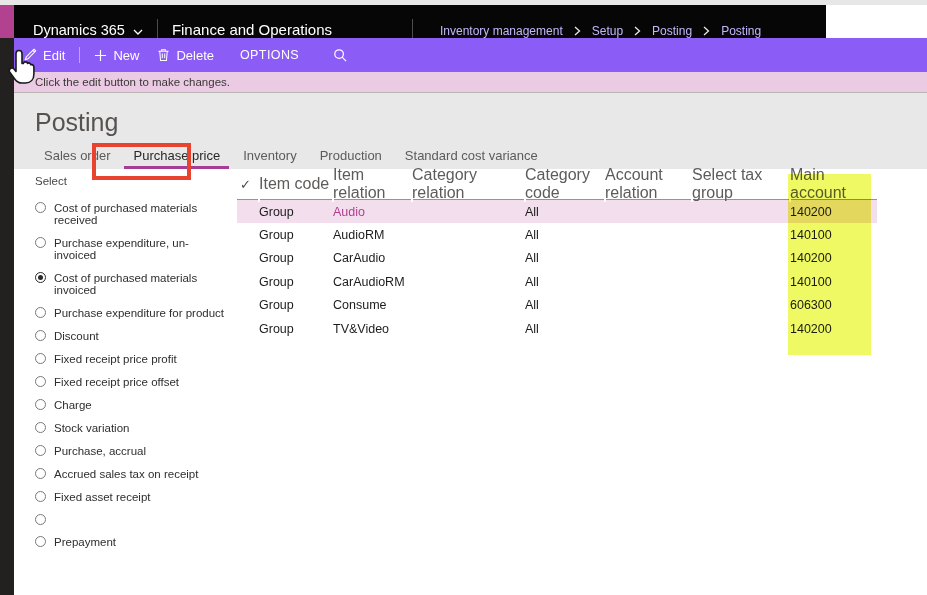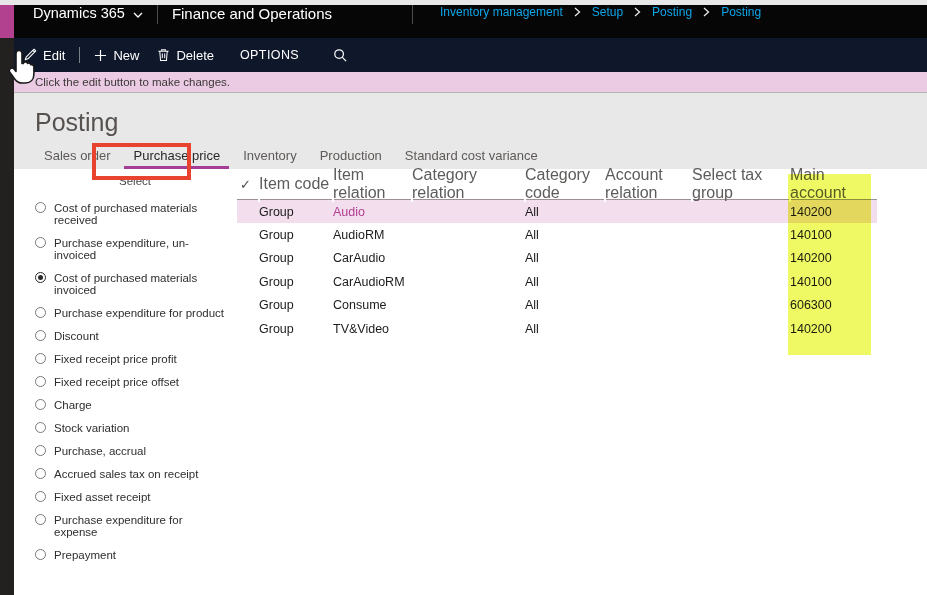--- a/index.html
+++ b/index.html
@@ -4,35 +4,35 @@
 <style>
   * { margin:0; padding:0; box-sizing:border-box; }
   html,body { background:#fff; }
   body { font-family:"Liberation Sans","DejaVu Sans",sans-serif; }
   #app { position:relative; width:927px; height:595px; overflow:hidden; background:#fff; }
 
   
   #top-strip { position:absolute; left:0; top:0; width:927px; height:5px; background:#e8e7e7; }
 
   
-  #topbar { position:absolute; left:0; top:5px; width:927px; height:33px; background:#060606;
-            display:flex; align-items:flex-start; color:#fff; }
+  #topbar { position:absolute; left:0; top:5px; width:826px; height:33px; background:#060606;
+            display:flex; align-items:flex-end; color:#fff; }
   #nav-square { width:14px; height:33px; background:#B2418F; flex-shrink:0; }
   .product { display:flex; align-items:center; gap:8px; margin-left:19px; font-size:14.5px; }
   .tb-divider { width:1px; height:19px; background:#4c4c4c; margin:0 14px; }
   .app-name { font-size:15px; }
   .tb-divider.second { margin-left:80px; margin-right:27px; }
-  #breadcrumb { display:flex; align-items:center; gap:11px; font-size:12px; color:#0ea5e9; }
+  #breadcrumb { display:flex; align-items:center; gap:11px; font-size:12px; color:#c4b5fd; }
   .crumb-chevron svg { display:block; }
 
   
   #sidebar { position:absolute; left:0; top:38px; width:14px; height:557px; background:#232120; }
 
   
-  #action-pane { position:absolute; left:14px; top:38px; width:913px; height:34px; background:#0f172a;
+  #action-pane { position:absolute; left:14px; top:38px; width:913px; height:34px; background:#8b5cf6;
                  display:flex; align-items:center; color:#fff; font-size:13px; }
   .ap-btn { display:flex; align-items:center; gap:6px; padding:0 9px; height:100%; }
   .ap-btn svg { display:block; }
   .ap-divider { width:1px; height:16px; background:rgba(255,255,255,0.45); margin:0 5px; }
   .ap-options { font-size:12.5px; letter-spacing:0.4px; margin-left:8px; }
   .ap-search { margin-left:16px; }
 
   
   #message-bar { position:absolute; left:14px; top:72px; width:913px; height:21px; background:#EBCBE4;
                  border-bottom:1px solid #b9b5b3; display:flex; align-items:center; padding-left:21px;
@@ -43,21 +43,21 @@
   #page-title { position:absolute; left:21px; top:15px; font-size:25px; font-weight:300; color:#565250; }
   #tabs { position:absolute; left:21px; bottom:0; display:flex; }
   .tab { font-size:13px; color:#5d5b59; line-height:20px; padding:0 9px 3px 9px; margin-right:5px; white-space:nowrap; }
   .tab.active { color:#292827; border-bottom:3px solid #A53C96; padding-bottom:0; }
 
   
   #content { position:absolute; left:14px; top:169px; width:913px; height:426px; background:#fff; }
 
   
   #select-panel { position:absolute; left:21px; top:6px; width:200px; }
-  #select-label { font-size:11.5px; color:#494745;text-align:center; }
+  #select-label { font-size:11.5px; color:#494745; }
   #options { margin-top:15px; display:flex; flex-direction:column; gap:11px; }
   .option { display:flex; gap:8px; font-size:11.5px; line-height:12px; color:#2f2e2d; }
   .radio { width:11px; height:11px; border:1px solid #7b7977; border-radius:50%; background:#fff;
            flex-shrink:0; position:relative; }
   .option.checked .radio { border-color:#2b2a29; }
   .option.checked .radio::after { content:''; position:absolute; inset:2px; background:#2b2a29; border-radius:50%; }
   .option .lbl { white-space:pre-line; }
 
   
   #grid { position:absolute; left:223px; top:0; width:640px; }
@@ -231,22 +231,20 @@
         <div class="option">
             <span class="radio"></span>
             <span class="lbl">Accrued sales tax on receipt</span>
           </div>
         <div class="option">
             <span class="radio"></span>
             <span class="lbl">Fixed asset receipt</span>
           </div>
         <div class="option">
             <span class="radio"></span>
-            <span class="lbl">Purchase expenditure for
-expense</span>
           </div>
         <div class="option">
             <span class="radio"></span>
             <span class="lbl">Prepayment</span>
           </div>
       </div>
     </div>
 
     <div id="grid">
       <div id="grid-header">

